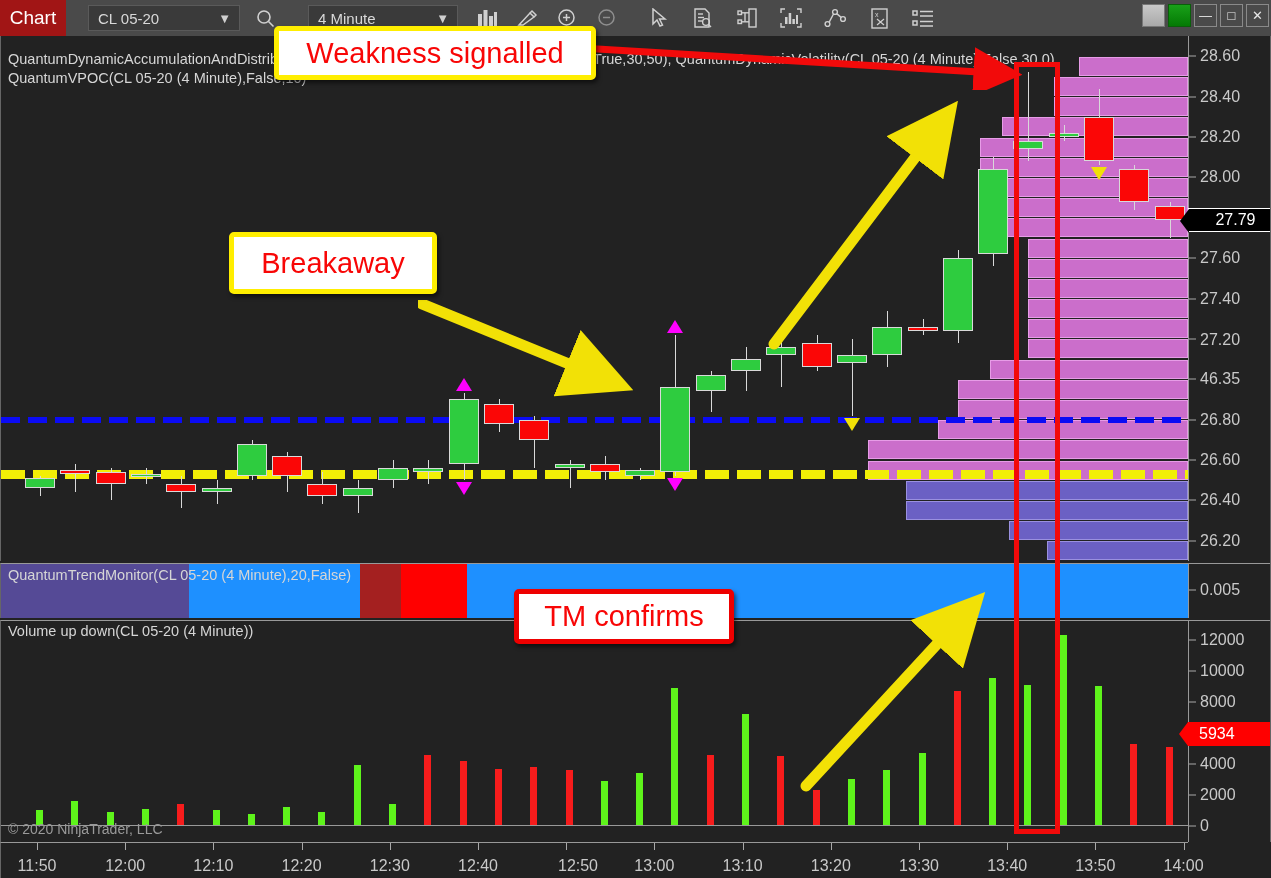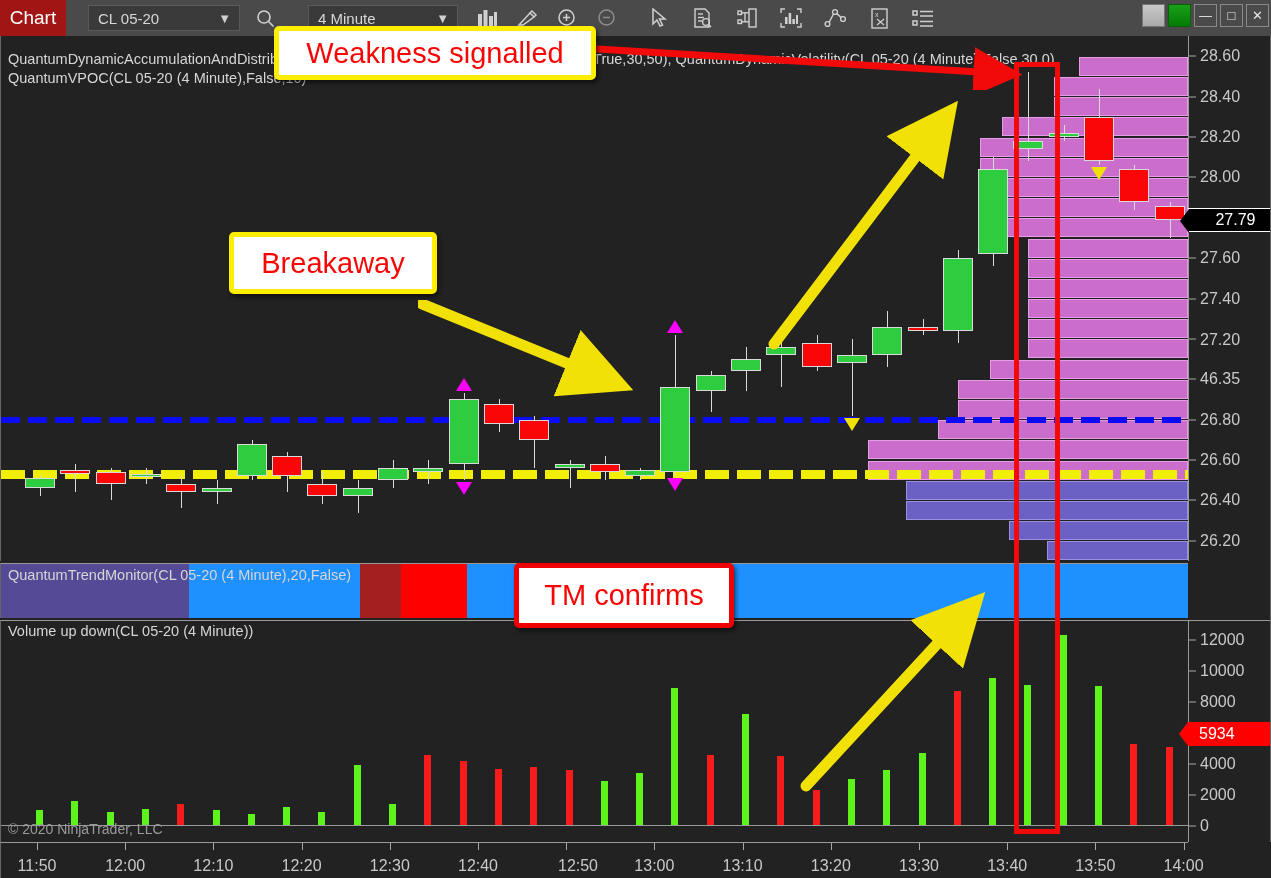--- a/index.html
+++ b/index.html
@@ -170,21 +170,21 @@
     line-height: 1.12; z-index: 40; border-radius: 5px;
     box-shadow: 2px 3px 4px rgba(0,0,0,.55);
   }
   .co-yellow { border: 5px solid #ffee00; }
   .co-red    { border: 5px solid #ee0000; }
 
   #co-weakness { left: 274px; top: 26px;  width: 322px; height: 54px; font-size: 29px; }
   #co-rising   { left: 524px; top: 141px; width: 278px; height: 96px; font-size: 29px;
                  justify-content: flex-start; padding-left: 16px; text-align: left; }
   #co-breakaway{ left: 229px; top: 232px; width: 208px; height: 62px; font-size: 29px; }
-  #co-tm       { left: 514px; top: 563px; width: 220px; height: 65px; font-size: 29px; }
+  #co-tm       { left: 514px; top: 589px; width: 220px; height: 55px; font-size: 29px; }
 
   .arrow-svg { position: absolute; z-index: 35; pointer-events: none; }
 
   #red-highlight-box {
     position: absolute; left: 1014px; top: 62px; width: 46px; height: 772px;
     border: 5px solid #f20a0a; z-index: 30;
   }
   #price-right-edge {
     position: absolute; right: 0; top: 36px; width: 1px; height: 806px; background: #666;
   }
@@ -471,20 +471,24 @@
   <div id="tm-panel">
     <div id="tm-layer">
         <div class="tm-seg" style="left: 0px; width: 187.704px; background: rgb(85, 74, 150);"></div>
         <div class="tm-seg" style="left: 187.704px; width: 171.072px; background: rgb(30, 144, 255);"></div>
         <div class="tm-seg" style="left: 358.776px; width: 41.58px; background: rgb(164, 32, 32);"></div>
         <div class="tm-seg" style="left: 400.356px; width: 65.34px; background: rgb(255, 0, 0);"></div>
         <div class="tm-seg" style="left: 465.696px; width: 722.304px; background: rgb(30, 144, 255);"></div>
       </div>
   </div>
   <div id="tm-label">QuantumTrendMonitor(CL 05-20 (4 Minute),20,False)</div>
+  <div id="tm-axis">
+      <div class="axis-lbl" style="top: 26px;">0.005</div>
+      <div class="axis-tick" style="top: 26px;"></div>
+    </div>
 
   <div id="vol-panel">
     <div id="vol-layer">
         <div class="vbar vup" style="left: 35px; width: 7px; height: 15.5385px; bottom: 16px;"></div>
         <div class="vbar vup" style="left: 70.3px; width: 7px; height: 24.8615px; bottom: 16px;"></div>
         <div class="vbar vup" style="left: 105.6px; width: 7px; height: 13.9846px; bottom: 16px;"></div>
         <div class="vbar vup" style="left: 140.9px; width: 7px; height: 17.0923px; bottom: 16px;"></div>
         <div class="vbar vdn" style="left: 176.2px; width: 7px; height: 21.7538px; bottom: 16px;"></div>
         <div class="vbar vup" style="left: 211.5px; width: 7px; height: 15.5385px; bottom: 16px;"></div>
         <div class="vbar vup" style="left: 246.8px; width: 7px; height: 12.4308px; bottom: 16px;"></div>

